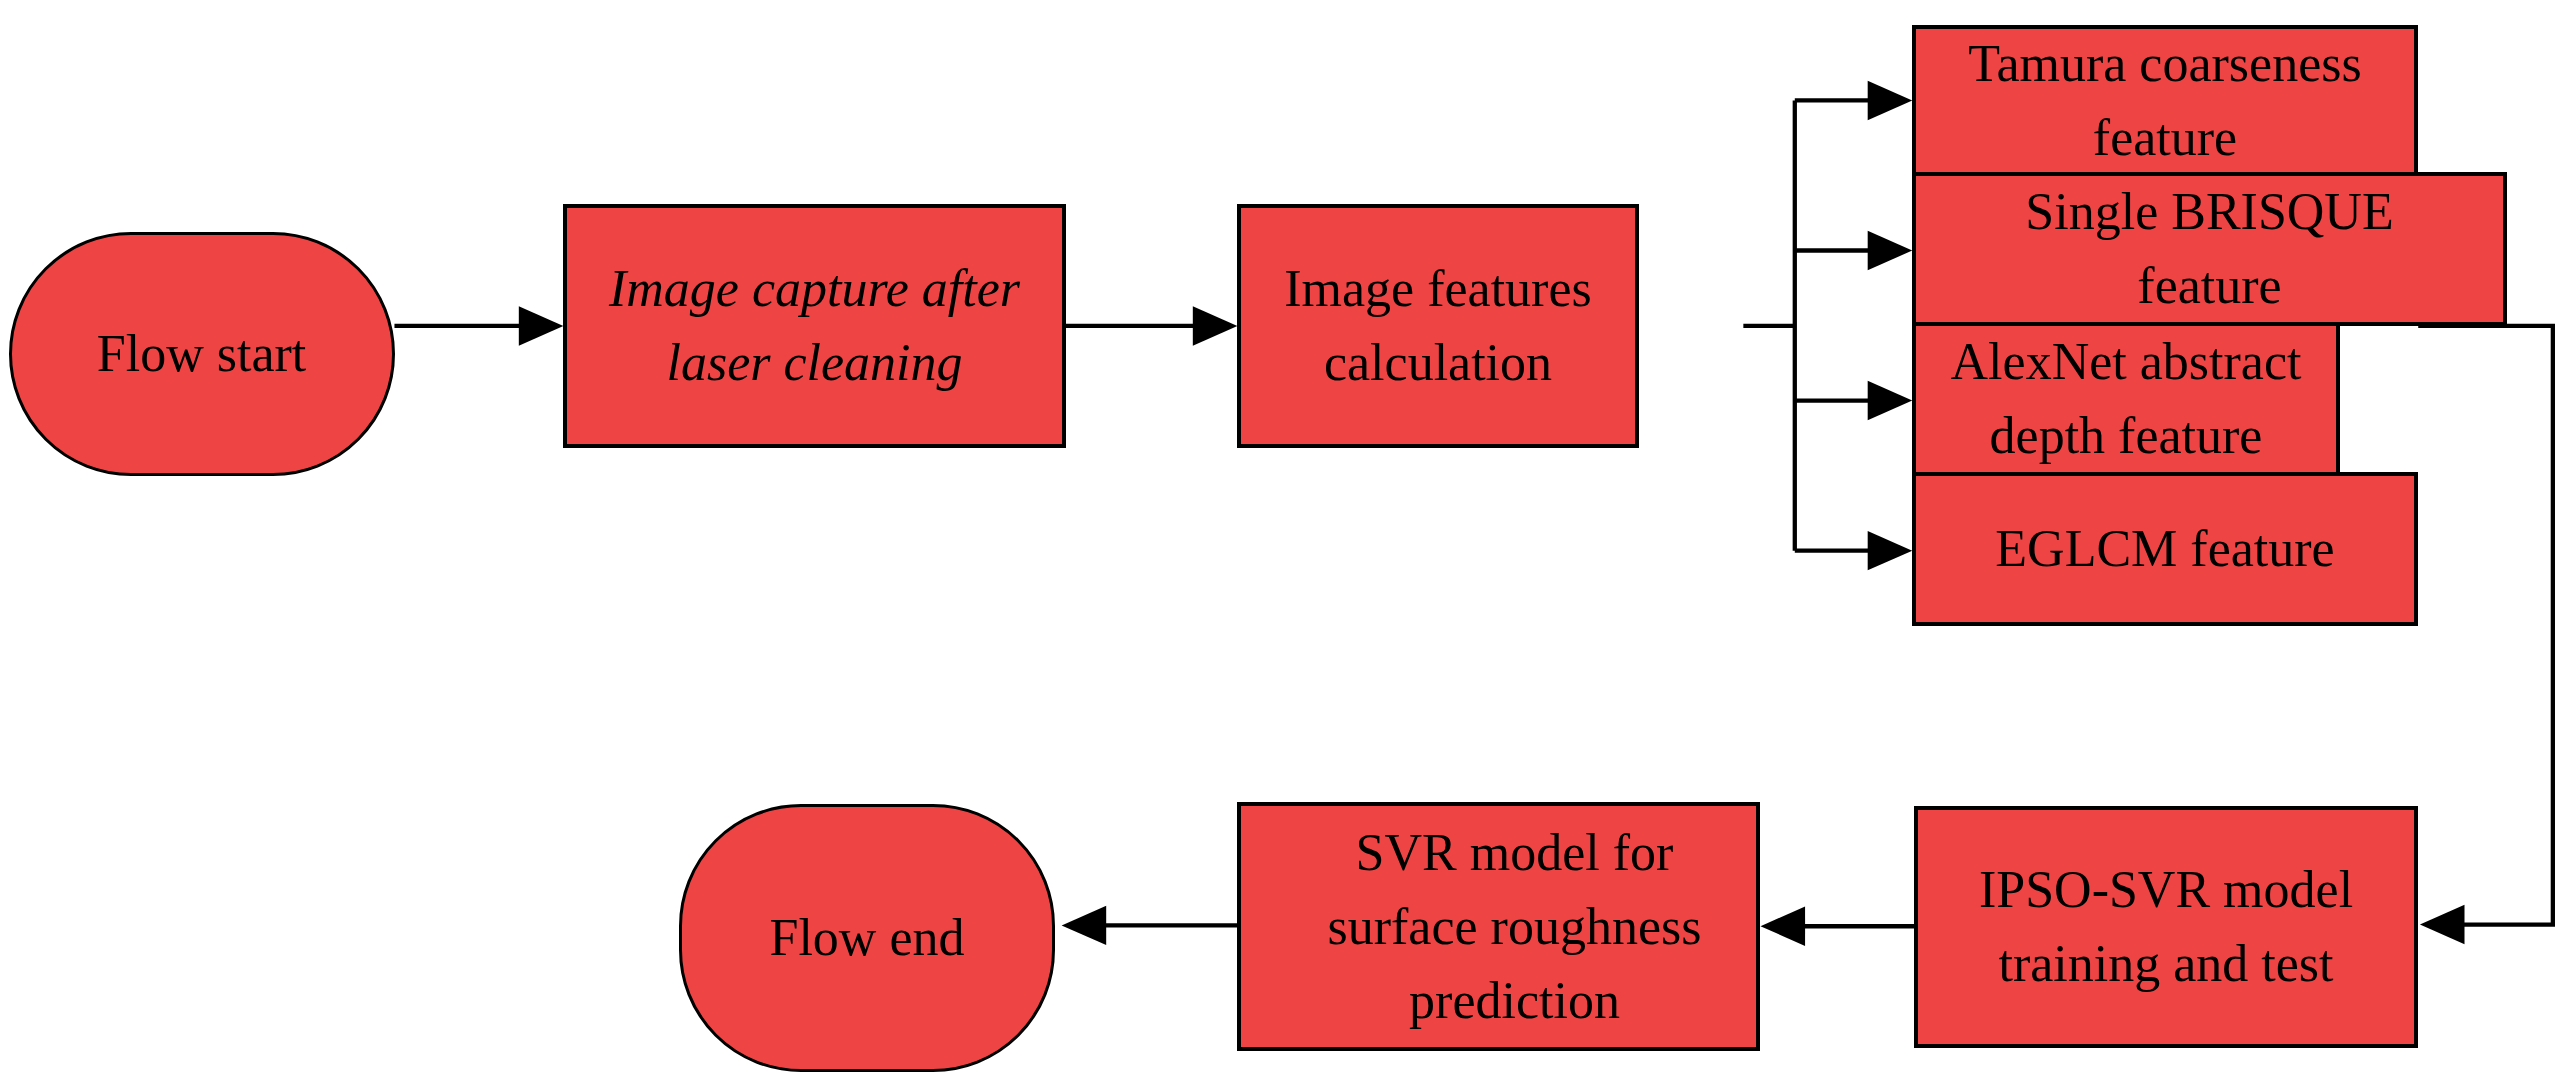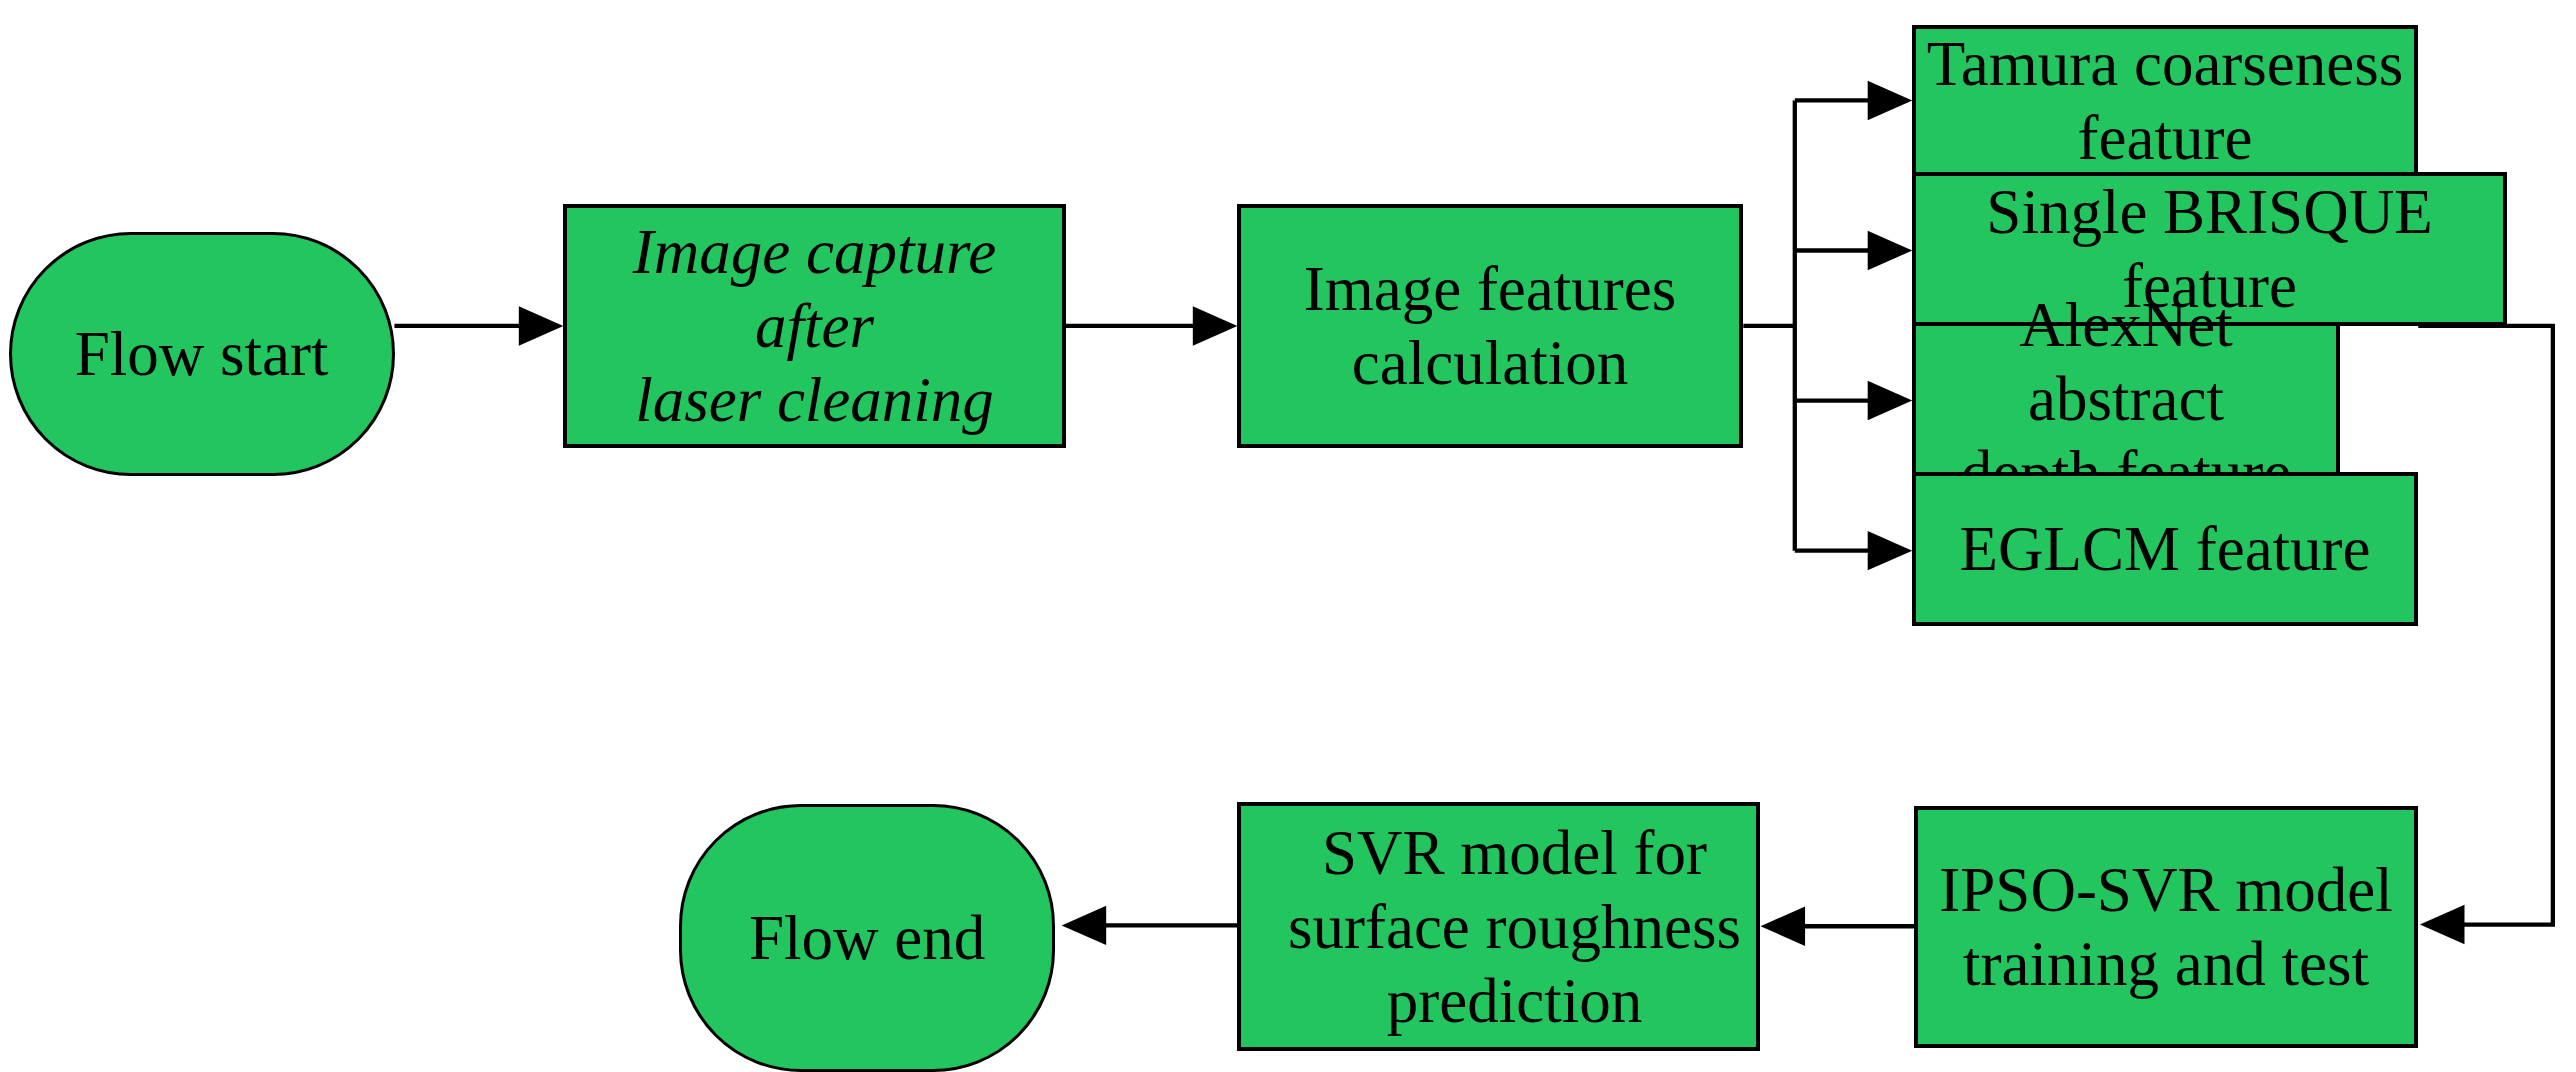--- a/index.html
+++ b/index.html
@@ -32,35 +32,35 @@
     fill: #000000;
     stroke: none;
   }
   .node {
     position: absolute;
     box-sizing: border-box;
     display: flex;
     align-items: center;
     justify-content: center;
     text-align: center;
-    background: #22c55e;
+    background: #ef4444;
     border: 4.3px solid #000000;
     color: #000000;
-    font-size: 63px;
+    font-size: 52px;
     line-height: 74px;
     white-space: pre-line;
   }
   .stadium {
     border-radius: 122px;
     border-width: 3.4px;
   }
   
   .n-flow-start    { left: 8.6px;   top: 204px; width: 386px; height: 244px; margin-top: 28px; }
   .n-image-capture { left: 563px;  top: 204px; width: 503px; height: 244px; font-style: italic; }
-  .n-features-calc { left: 1237px; top: 204px; width: 506px; height: 244px; }
+  .n-features-calc { left: 1237px; top: 204px; width: 402px; height: 244px; }
   .n-tamura        { left: 1912px; top: 25px;  width: 506px; height: 151px; }
   .n-brisque       { left: 1912px; top: 172px; width: 595px; height: 154px; }
   .n-alexnet       { left: 1912px; top: 322px; width: 428px; height: 154px; }
   .n-eglcm         { left: 1912px; top: 472px; width: 506px; height: 154px; }
   .n-ipso-svr      { left: 1914px; top: 806px; width: 504px; height: 242px; }
   .n-svr-predict   { left: 1237px; top: 802px; width: 523px; height: 249px; padding-left: 32px; }
   .n-flow-end      { left: 679px;  top: 804px; width: 376px; height: 268px; }
 </style>
 </head>
 <body>

